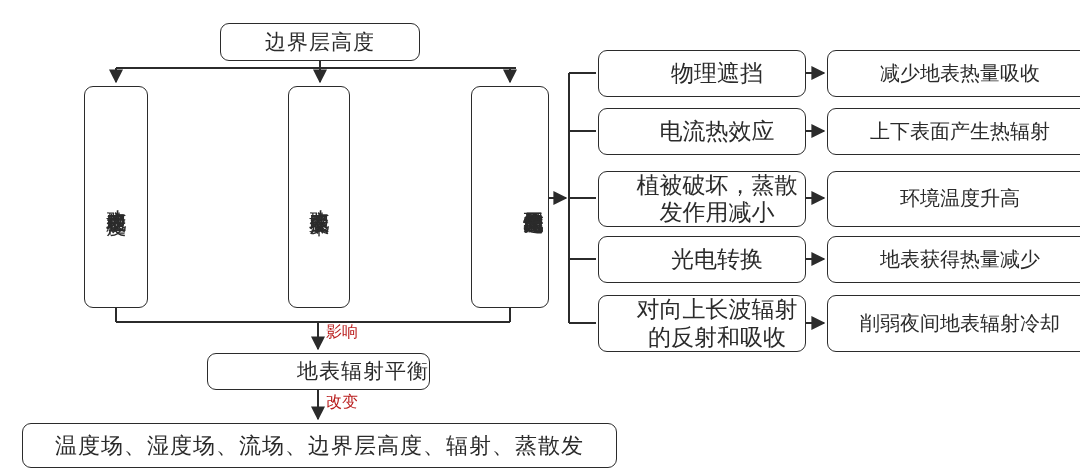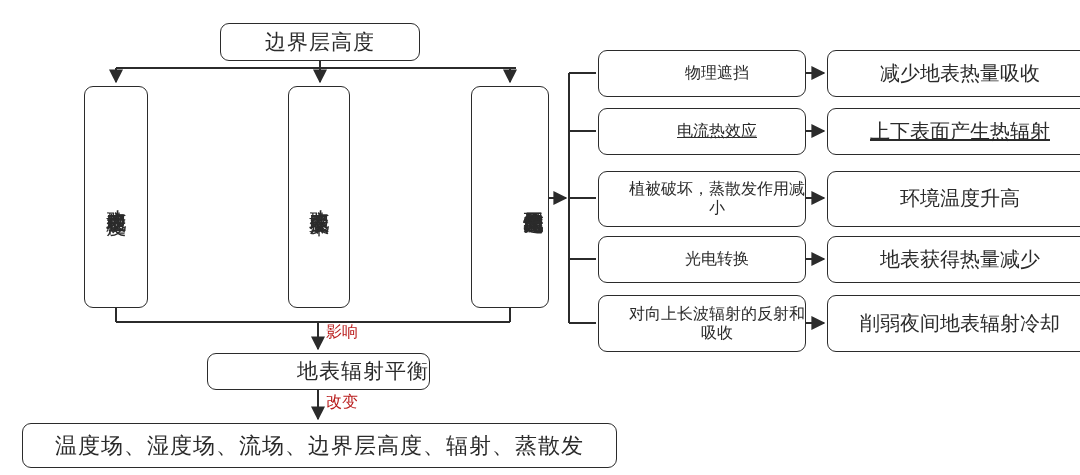--- a/index.html
+++ b/index.html
@@ -15,24 +15,24 @@
               font-family:"Liberation Serif","DejaVu Serif",serif;}
   #top-box{left:220px;top:23px;width:200px;height:38px;font-size:21px;letter-spacing:1px;}
   #b-rough{left:84px;top:86px;width:64px;height:222px;font-size:20px;}
   #b-albedo{left:288px;top:86px;width:62px;height:222px;font-size:20px;}
   #b-interact{left:471px;top:86px;width:78px;height:222px;font-size:20px;
               writing-mode:vertical-rl;text-orientation:upright;
               display:block;padding:6px 3px;overflow:hidden;}
   #b-interact .vwrap{height:210px;font-size:20px;line-height:1.05;letter-spacing:0px;}
   #b-balance{left:207px;top:353px;width:223px;height:37px;font-size:21px;letter-spacing:1px;justify-content:flex-end;}
   #b-fields{left:22px;top:423px;width:595px;height:45px;font-size:22px;letter-spacing:1px;}
-  .mech{left:598px;width:208px;font-size:16px;padding-left:30px;}
+  .mech{left:598px;width:208px;font-size:23px;padding-left:30px;}
   .eff{left:827px;width:266px;font-size:20px;}
   .row1{top:50px;height:47px;}
-  .row2{top:108px;height:47px;text-decoration:underline;}
+  .row2{top:108px;height:47px;}
   .row3{top:171px;height:56px;}
   .row4{top:236px;height:47px;}
   .row5{top:295px;height:57px;}
 </style>
 </head>
 <body>
 
 <div id="stage">
 
   <svg id="wires" viewBox="0 0 1080 475">

